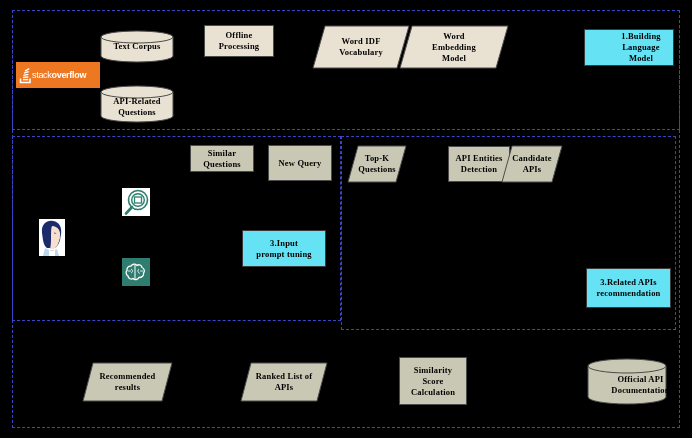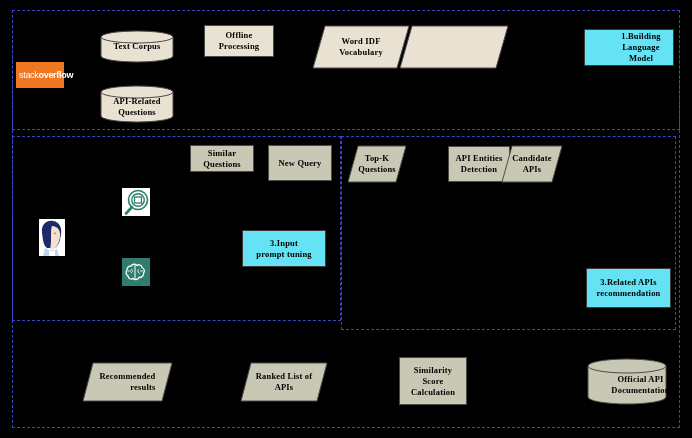--- a/index.html
+++ b/index.html
@@ -98,21 +98,21 @@
 <div id="canvas">
 
   <div class="region" style="left:12px; top:10px; width:668px; height:418px;"></div>
 
   <div class="region" style="left:12px; top:10px; width:668px; height:120px;"></div>
 
   <div class="region" style="left:12px; top:136px; width:329px; height:185px;"></div>
 
   <div class="region" style="left:341px; top:136px; width:335px; height:194px;"></div>
 
-  <div class="icon-tile so-logo" style="left:16px; top:62px; width:48px; height:26px;">
+  <div class="icon-tile so-logo" style="left:16px; top:62px; width:84px; height:26px;">
     <svg width="13" height="17" viewBox="0 0 13 17" aria-hidden="true">
       <path d="M1.5 11.5 L1.5 15.5 L11 15.5 L11 11.5" fill="none" stroke="#ffffff" stroke-width="1.6"></path>
       <path d="M4 12.6 L9.2 12.6" stroke="#ffffff" stroke-width="1.4"></path>
       <path d="M4.1 10.4 L9.3 10.0" stroke="#ffffff" stroke-width="1.3"></path>
       <path d="M4.4 8.3 L9.4 7.3" stroke="#ffffff" stroke-width="1.3"></path>
       <path d="M5.0 6.2 L9.7 4.6" stroke="#ffffff" stroke-width="1.3"></path>
       <path d="M6.0 4.1 L10.2 1.6" stroke="#ffffff" stroke-width="1.3"></path>
     </svg>
     <div class="so-text">
       <span class="light">stack</span><b>overflow</b>
@@ -146,20 +146,23 @@
       <polygon points="13,1 97,1 85,43 1,43" fill="#e9e1d2" stroke="#4b4b4b" stroke-width="1"></polygon>
     </svg>
     <span class="label" style="white-space:pre-line;">Word IDF
 Vocabulary</span>
   </div>
 
   <div class="node para" style="left:399px; top:25px; width:110px; height:44px;">
     <svg class="shape" viewBox="0 0 110 44" preserveAspectRatio="none" aria-hidden="true">
       <polygon points="13,1 109,1 97,43 1,43" fill="#e9e1d2" stroke="#4b4b4b" stroke-width="1"></polygon>
     </svg>
+    <span class="label" style="white-space:pre-line;">Word
+Embedding
+Model</span>
   </div>
 
   <div class="node cyan" style="left:584px; top:29px; width:90px; height:37px;padding-left:24px;">
     <span class="label" style="white-space:pre-line;">1.Building
 Language Model</span>
   </div>
 
   <div class="divider-v" style="left:341px; top:136px; height:194px;"></div>
 
   <div class="icon-tile" style="left:39px; top:219px; width:26px; height:37px; background:#ffffff;">
@@ -235,21 +238,21 @@
 
   <div class="node cyan" style="left:586px; top:268px; width:85px; height:40px;">
     <span class="label" style="white-space:pre-line;">3.Related APIs
 recommendation</span>
   </div>
 
   <div class="node para" style="left:82px; top:362px; width:91px; height:40px;">
     <svg class="shape" viewBox="0 0 91 40" preserveAspectRatio="none" aria-hidden="true">
       <polygon points="11,1 90,1 80,39 1,39" fill="#c9c8b4" stroke="#4b4b4b" stroke-width="1"></polygon>
     </svg>
-    <span class="label" style="white-space:pre-line;text-align:right;">Recommended
+    <span class="label" style="white-space:pre-line;">Recommended
 results</span>
   </div>
 
   <div class="node para" style="left:240px; top:362px; width:88px; height:40px;">
     <svg class="shape" viewBox="0 0 88 40" preserveAspectRatio="none" aria-hidden="true">
       <polygon points="11,1 87,1 77,39 1,39" fill="#c9c8b4" stroke="#4b4b4b" stroke-width="1"></polygon>
     </svg>
     <span class="label" style="white-space:pre-line;">Ranked List of
 APIs</span>
   </div>

